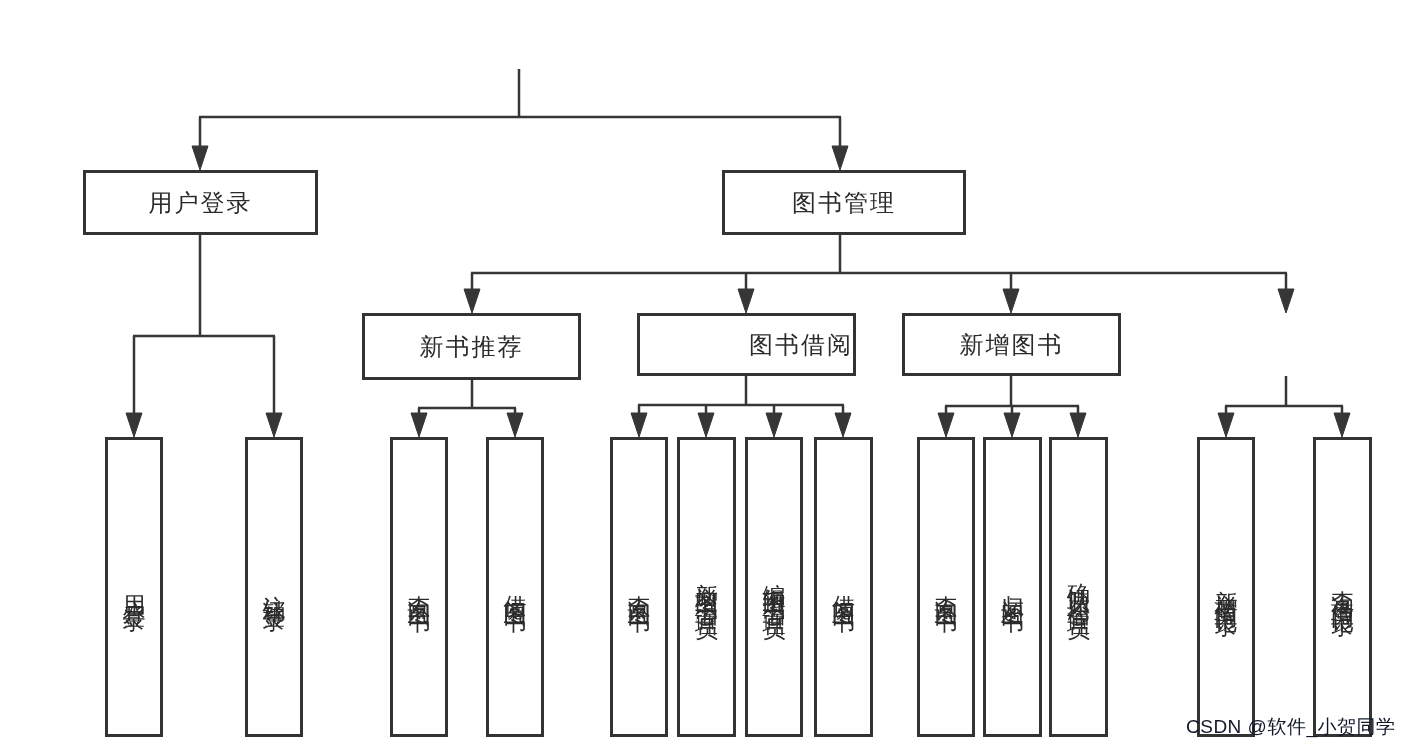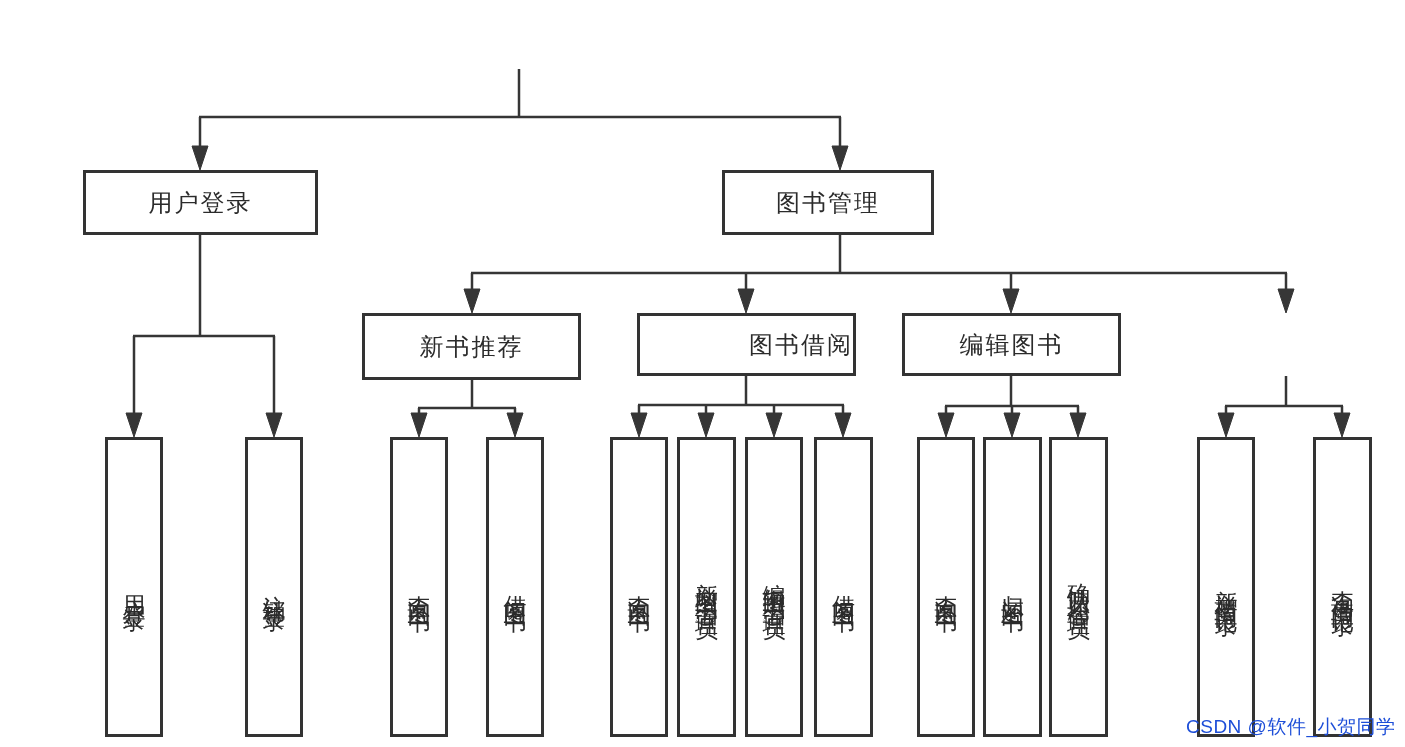--- a/index.html
+++ b/index.html
@@ -43,21 +43,21 @@
     letter-spacing: 5px;
     line-height: 1;
     white-space: nowrap;
   }
   .watermark {
     position: absolute;
     left: 1186px;
     top: 714px;
     font-size: 19px;
     letter-spacing: 0.5px;
-    color: #1d4ed8;
+    color: #0f172a;
     white-space: nowrap;
     z-index: 3;
   }
 </style>
 </head>
 <body>
 
 <div class="stage">
 
   <svg class="edges" viewBox="0 0 1405 747" xmlns="http://www.w3.org/2000/svg">
@@ -126,32 +126,32 @@
       <polygon points="1218,413 1234,413 1226,437"></polygon>
       <line x1="1342" y1="406" x2="1342" y2="415"></line>
       <polygon points="1334,413 1350,413 1342,437"></polygon>
     </g>
   </svg>
 
 
   <div class="node" style="left:83px; top:170px; width:235px; height:65px;">
     <span class="h-label">用户登录</span>
   </div>
-  <div class="node" style="left:722px; top:170px; width:212px; height:65px;">
+  <div class="node" style="left:722px; top:170px; width:244px; height:65px;">
     <span class="h-label">图书管理</span>
   </div>
 
   <div class="node" style="left:362px; top:313px; width:219px; height:67px;">
     <span class="h-label">新书推荐</span>
   </div>
   <div class="node" style="left:637px; top:313px; width:219px; height:63px;justify-content:flex-end;">
     <span class="h-label">图书借阅</span>
   </div>
   <div class="node" style="left:902px; top:313px; width:219px; height:63px;">
-    <span class="h-label">编辑图书</span>
+    <span class="h-label">新增图书</span>
   </div>
 
   <div class="node" style="left:105px; top:437px; width:58px; height:300px;">
     <span class="v-label">用户登录</span>
   </div>
   <div class="node" style="left:245px; top:437px; width:58px; height:300px;">
     <span class="v-label">注销登录</span>
   </div>
 
   <div class="node" style="left:390px; top:437px; width:58px; height:300px;">

